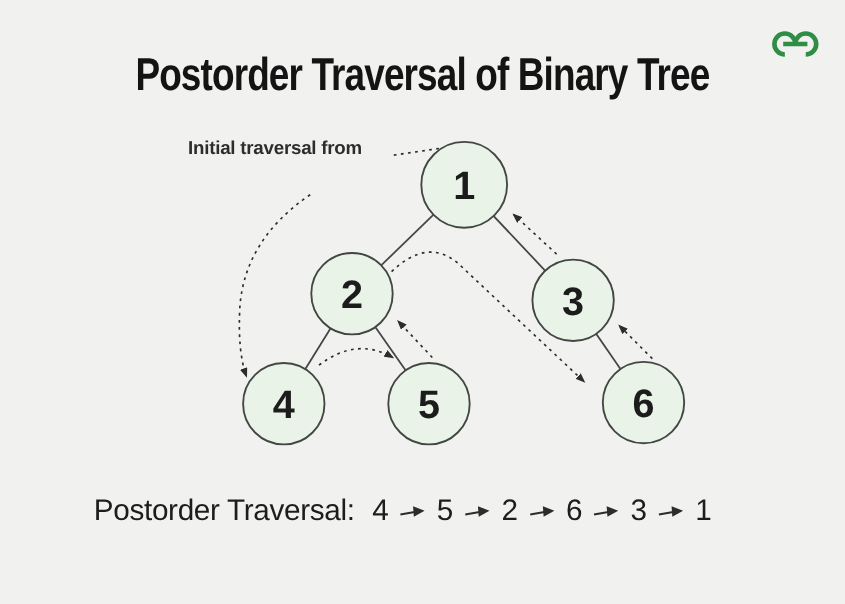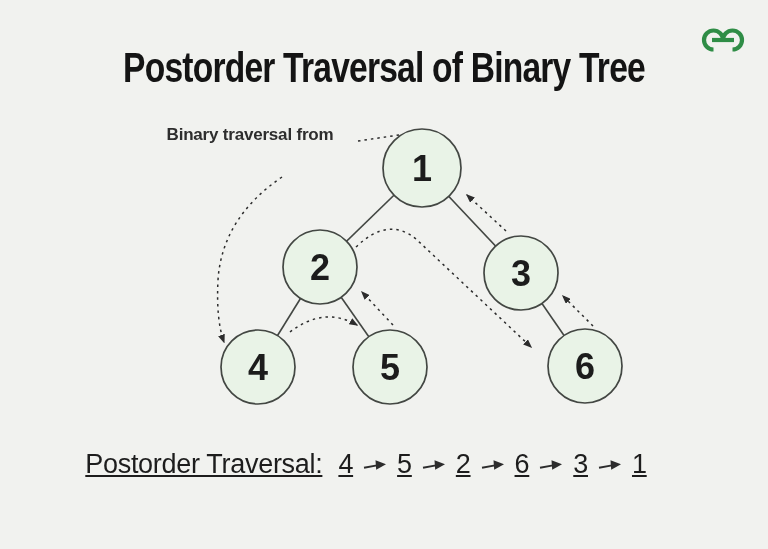--- a/index.html
+++ b/index.html
@@ -33,21 +33,21 @@
   .edge{stroke:var(--node-stroke);stroke-width:1.6;fill:none;}
   .dotted{stroke:var(--arrow);stroke-width:1.5;fill:none;stroke-dasharray:2.5 4;}
   .node-circle{fill:var(--node-fill);stroke:var(--node-stroke);stroke-width:1.7;}
   .node-label{
     font-family:"Liberation Sans","DejaVu Sans",sans-serif;
     font-size:36px;font-weight:bold;fill:#1c1c1c;text-anchor:middle;
   }
   .footer{
     position:absolute;left:0;top:444px;width:736px;height:40px;
     display:flex;align-items:center;justify-content:center;
-    font-size:27px;color:#1d1d1d;letter-spacing:-0.3px;text-decoration:underline;
+    font-size:27px;color:#1d1d1d;letter-spacing:-0.3px;
   }
   .footer .label{margin-right:12px;}
   .footer .num{margin:0 4px;}
   .footer svg.seq-arrow{margin:2px 5px 0 5px;display:block;}
   .seq-wrap{display:flex;align-items:center;}
 </style>
 </head>
 <body>
 
 <div class="canvas">
@@ -58,21 +58,21 @@
         <path d="M24,15 A9.5,9.5 0 1 1 33.5,24.5"></path>
         <path d="M24,15 A9.5,9.5 0 1 0 14.5,24.5"></path>
         <line x1="13" y1="15" x2="35" y2="15"></line>
       </g>
     </svg>
   </div>
 
   <h1 class="title">Postorder Traversal of Binary Tree</h1>
 
   <div class="annotation">
-    <div>Binary traversal from</div>
+    <div>Initial traversal from</div>
   </div>
 
   <svg class="tree" viewBox="0 0 768 549">
     <defs>
       <marker id="ah" markerWidth="9" markerHeight="7" refX="7.5" refY="3.5" orient="auto" markerUnits="userSpaceOnUse">
         <path d="M0,0 L9,3.5 L0,7 Z" fill="#2c2c2c"></path>
       </marker>
     </defs>
 
     <g>

